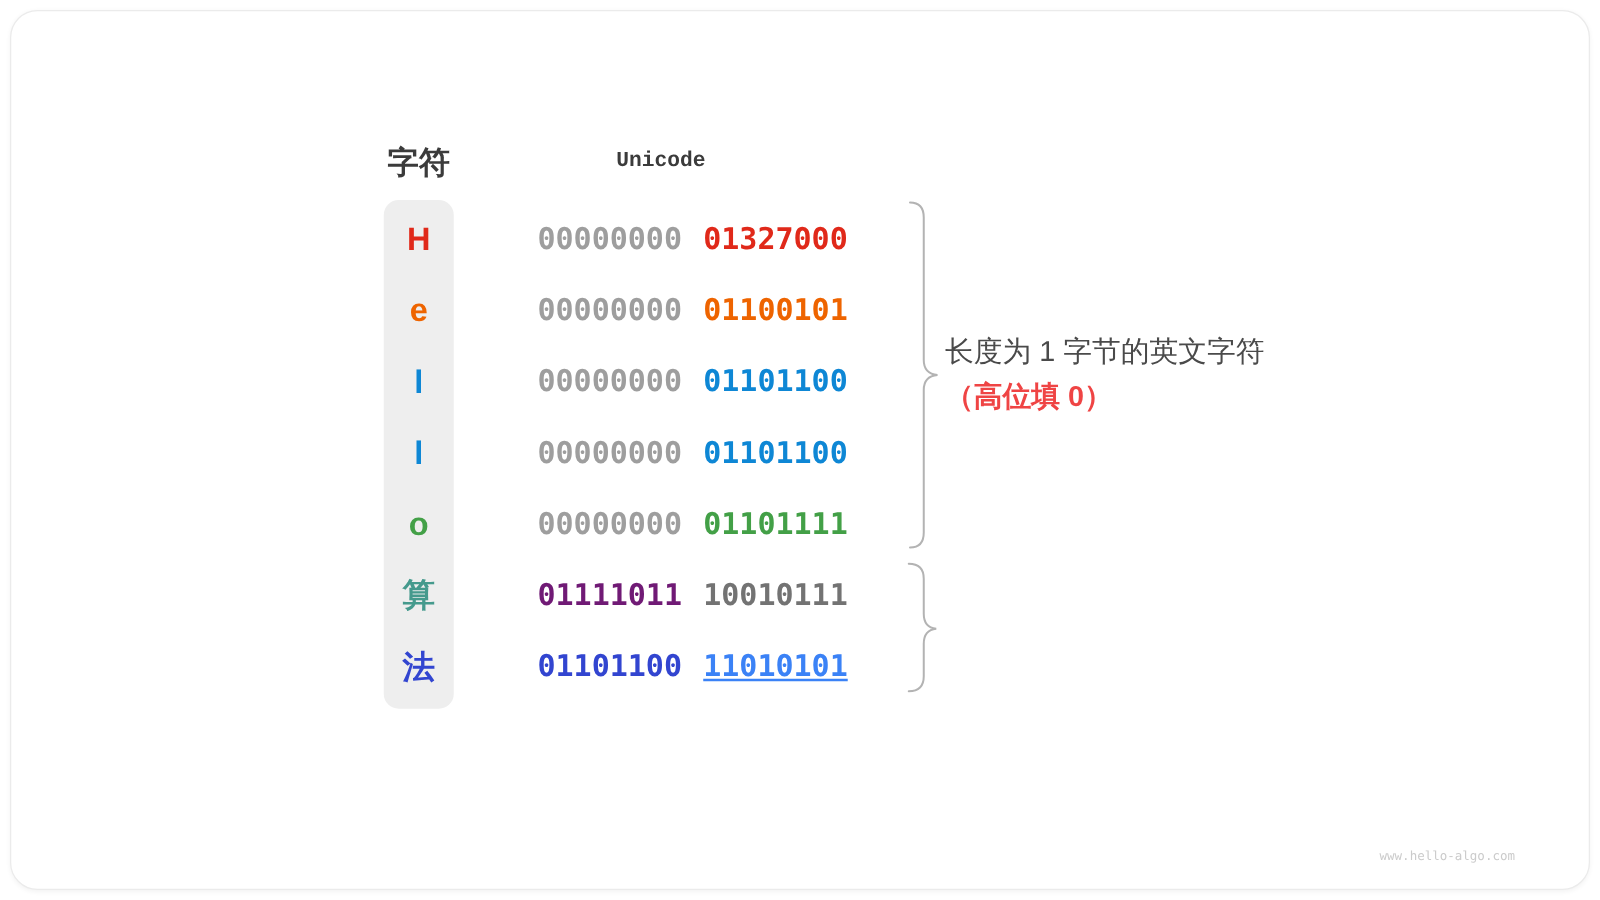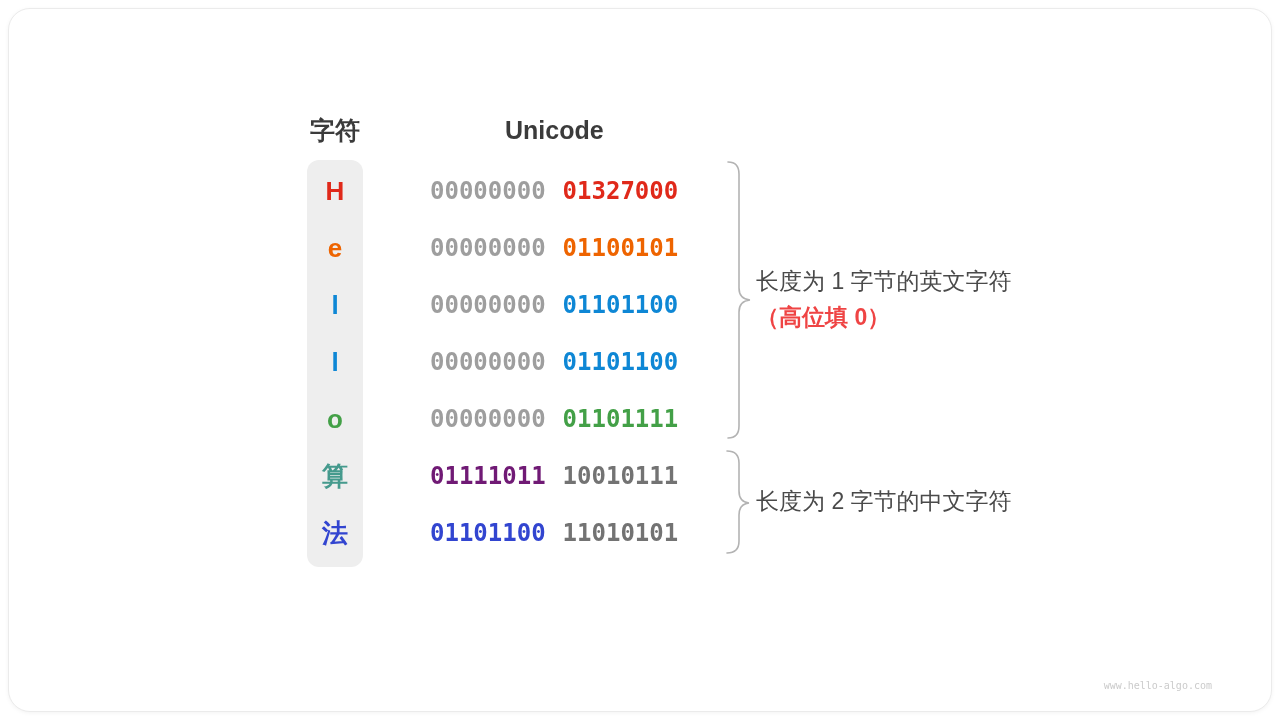--- a/index.html
+++ b/index.html
@@ -25,23 +25,23 @@
     font-weight: bold;
     white-space: nowrap;
   }
   .hdr-char {
     left: 307px; top: 115px; width: 56px;
     text-align: center;
     font-size: 25px;
     line-height: 30px;
   }
   .hdr-unicode {
-    left: 505px; top: 115px;
-    font-family: Liberation Sans, sans-serif;
-    font-size: 25px;
+    left: 493px; top: 115px;
+    font-family: Liberation Mono, monospace;
+    font-size: 17px;
     line-height: 30px;
   }
   .pill {
     position: absolute;
     left: 307px; top: 160px;
     width: 56px; height: 407px;
     border-radius: 12px;
   }
   .row {
     position: absolute;
@@ -125,26 +125,25 @@
   <div class="row" style="top:405px">
     <span class="cell-char" style="color: rgb(67, 160, 71);">o</span>
     <span class="bytes"><span style="color: rgb(158, 158, 158);">00000000</span><span style="color: rgb(67, 160, 71);">01101111</span></span>
   </div>
   <div class="row" style="top:462px">
     <span class="cell-char" style="color: rgb(69, 154, 141);">算</span>
     <span class="bytes"><span style="color: #701a75;">01111011</span><span style="color: #737373;">10010111</span></span>
   </div>
   <div class="row" style="top:519px">
     <span class="cell-char" style="color: rgb(50, 69, 208);">法</span>
-    <span class="bytes"><span style="color: rgb(50, 69, 208);">01101100</span><span style="color: #737373;">11010101</span></span>
+    <span class="bytes"><span style="color: rgb(50, 69, 208);">01101100</span><span style="color: #3b82f6; text-decoration: underline;">11010101</span></span>
   </div>
 
   <svg class="braces" viewBox="0 0 1280 720">
     <path d="M 728 162 Q 739 162 739 174 L 739 288 Q 739 299 750 300 Q 739 301 739 312 L 739 426 Q 739 438 728 438" style="color: rgb(179, 179, 179);"></path>
     <path d="M 727 451 Q 739 451 739 463 L 739 491 Q 739 502 749 503 Q 739 504 739 515 L 739 541 Q 739 553 727 553" style="color: rgb(179, 179, 179);"></path>
   </svg>
 
   <div class="ann" style="top: 266px; color: rgb(74, 74, 74);">长度为 1 字节的英文字符</div>
   <div class="ann ann-sub" style="top: 302px; color: #ef4444;">（高位填 0）</div>
-  <div class="ann" style="top: 486px; color: rgb(74, 74, 74);">长度为 2 字节的中文字符</div>
 
   <div class="watermark" style="color: rgb(203, 203, 203);">www.hello-algo.com</div>
 </div>
 
 </body></html>

